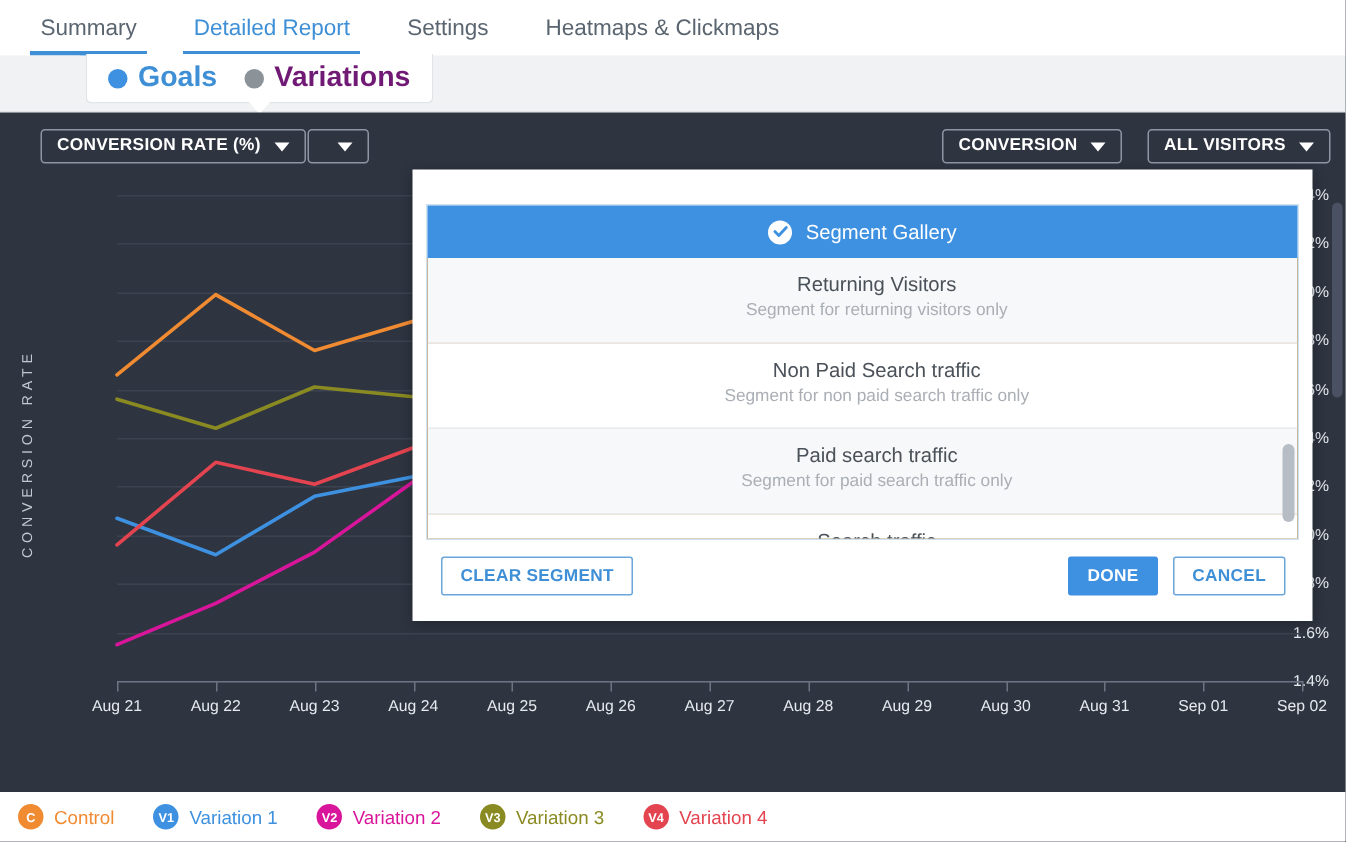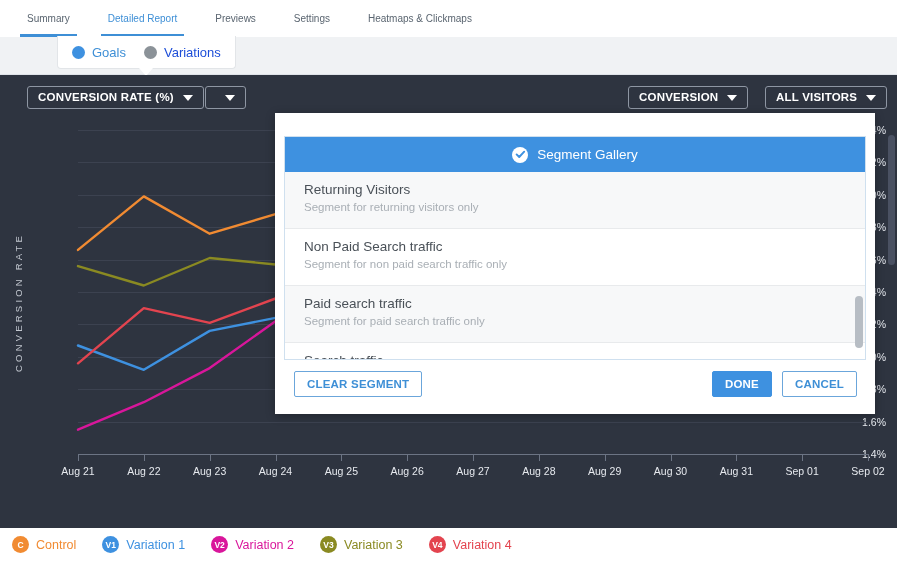--- a/index.html
+++ b/index.html
@@ -13,21 +13,21 @@
 
   
   #top-nav{
     height:37px;
     background:#ffffff;
     display:flex;align-items:center;
     padding-left:8px;
     box-sizing:border-box;
   }
   .nav-tab{
-    font-size:10px;
+    font-size:15px;
     color:#5a6570;
     padding:0 19px;
     height:37px;
     line-height:37px;
     position:relative;
     cursor:pointer;
     white-space:nowrap;
   }
   .nav-tab.active{color:#3e8fd6;}
   .nav-tab.active:after{
@@ -57,27 +57,27 @@
     height:33px;
     display:flex;align-items:center;
     padding:0 14px;
     box-sizing:border-box;
   }
   #subnav-pill:after{
     content:"";position:absolute;left:50%;margin-left:-7px;bottom:-8px;
     width:0;height:0;border-left:7px solid transparent;border-right:7px solid transparent;
     border-top:8px solid #ffffff;
   }
-  .subtab{display:flex;align-items:center;font-size:13px;cursor:pointer;}
+  .subtab{display:flex;align-items:center;font-size:19px;cursor:pointer;font-weight:bold;}
   .subtab + .subtab{margin-left:18px;}
   .subdot{width:13px;height:13px;border-radius:50%;margin-right:7px;display:inline-block;}
   .subtab.active .subdot{background:#3e91e0;}
   .subtab.active .sublabel{color:#3e8fd6;}
   .subtab.inactive .subdot{background:#8b9298;}
-  .subtab.inactive .sublabel{color:#1d4ed8;}
+  .subtab.inactive .sublabel{color:#701a75;}
 
   
   #chart-panel{
     position:absolute;left:0;top:75px;width:897px;height:453px;
     background:#2e3440;
     overflow:hidden;
   }
   #chart-toolbar{
     position:absolute;left:0;top:0;width:897px;height:45px;
   }
@@ -188,20 +188,21 @@
     display:flex;align-items:center;justify-content:center;
   }
   #check-icon svg{display:block;}
 
   #segment-list{
     position:absolute;left:9px;top:59px;width:582px;height:188px;
     border:1px solid #cfe0ef;border-top:none;
     box-sizing:border-box;
     overflow:hidden;
     background:#a16207;
+    text-align:center;
   }
   .segment-row{
     height:57px;
     padding:10px 0 0 19px;
     border-bottom:1px solid #e8eaec;
     box-sizing:border-box;
     cursor:pointer;
   }
   .segment-row:nth-child(odd){background:#f7f8f9;}
   .segment-row:nth-child(even){background:#ffffff;}
@@ -228,23 +229,20 @@
 </style>
 </head>
 <body>
 
 <div id="top-nav">
   <div class="nav-tab active" style="color:#5a6570">
     <span>Summary</span>
   </div>
   <div class="nav-tab active">
     <span>Detailed Report</span>
-  </div>
-  <div class="nav-tab">
-    <span>Previews</span>
   </div>
   <div class="nav-tab">
     <span>Settings</span>
   </div>
   <div class="nav-tab">
     <span>Heatmaps &amp; Clickmaps</span>
   </div>
 </div>
 
 <div id="subnav-bar">

